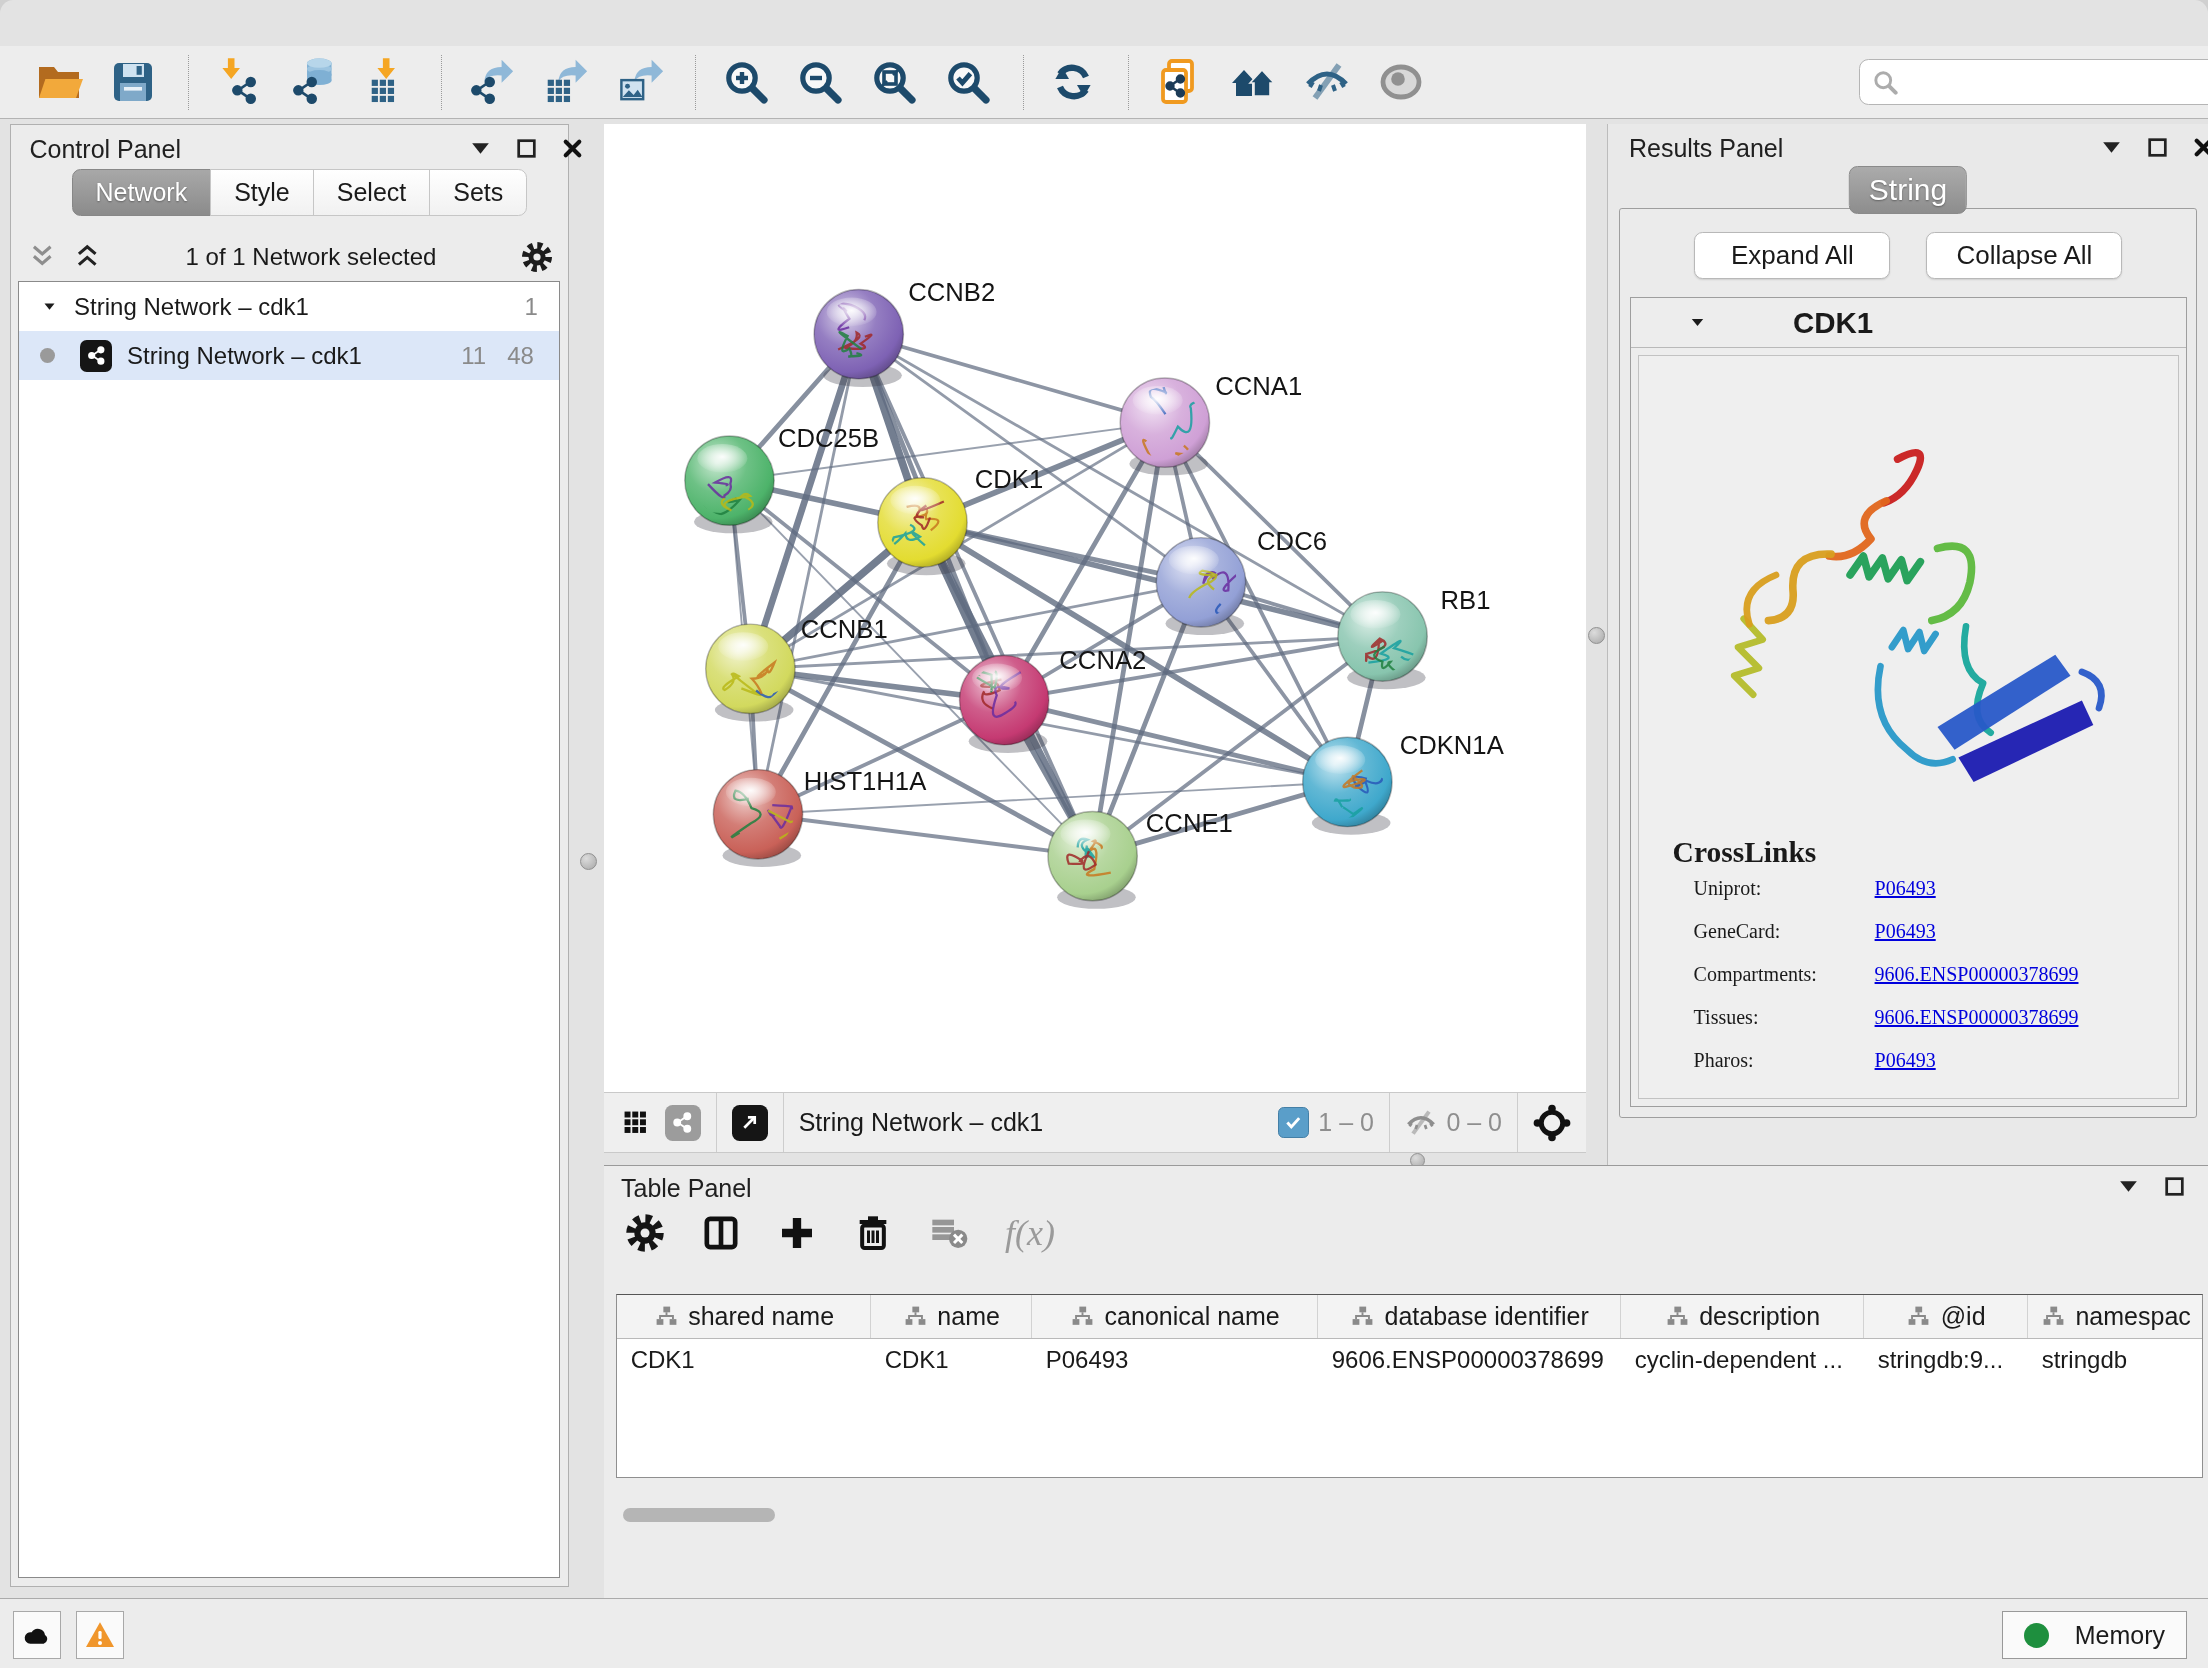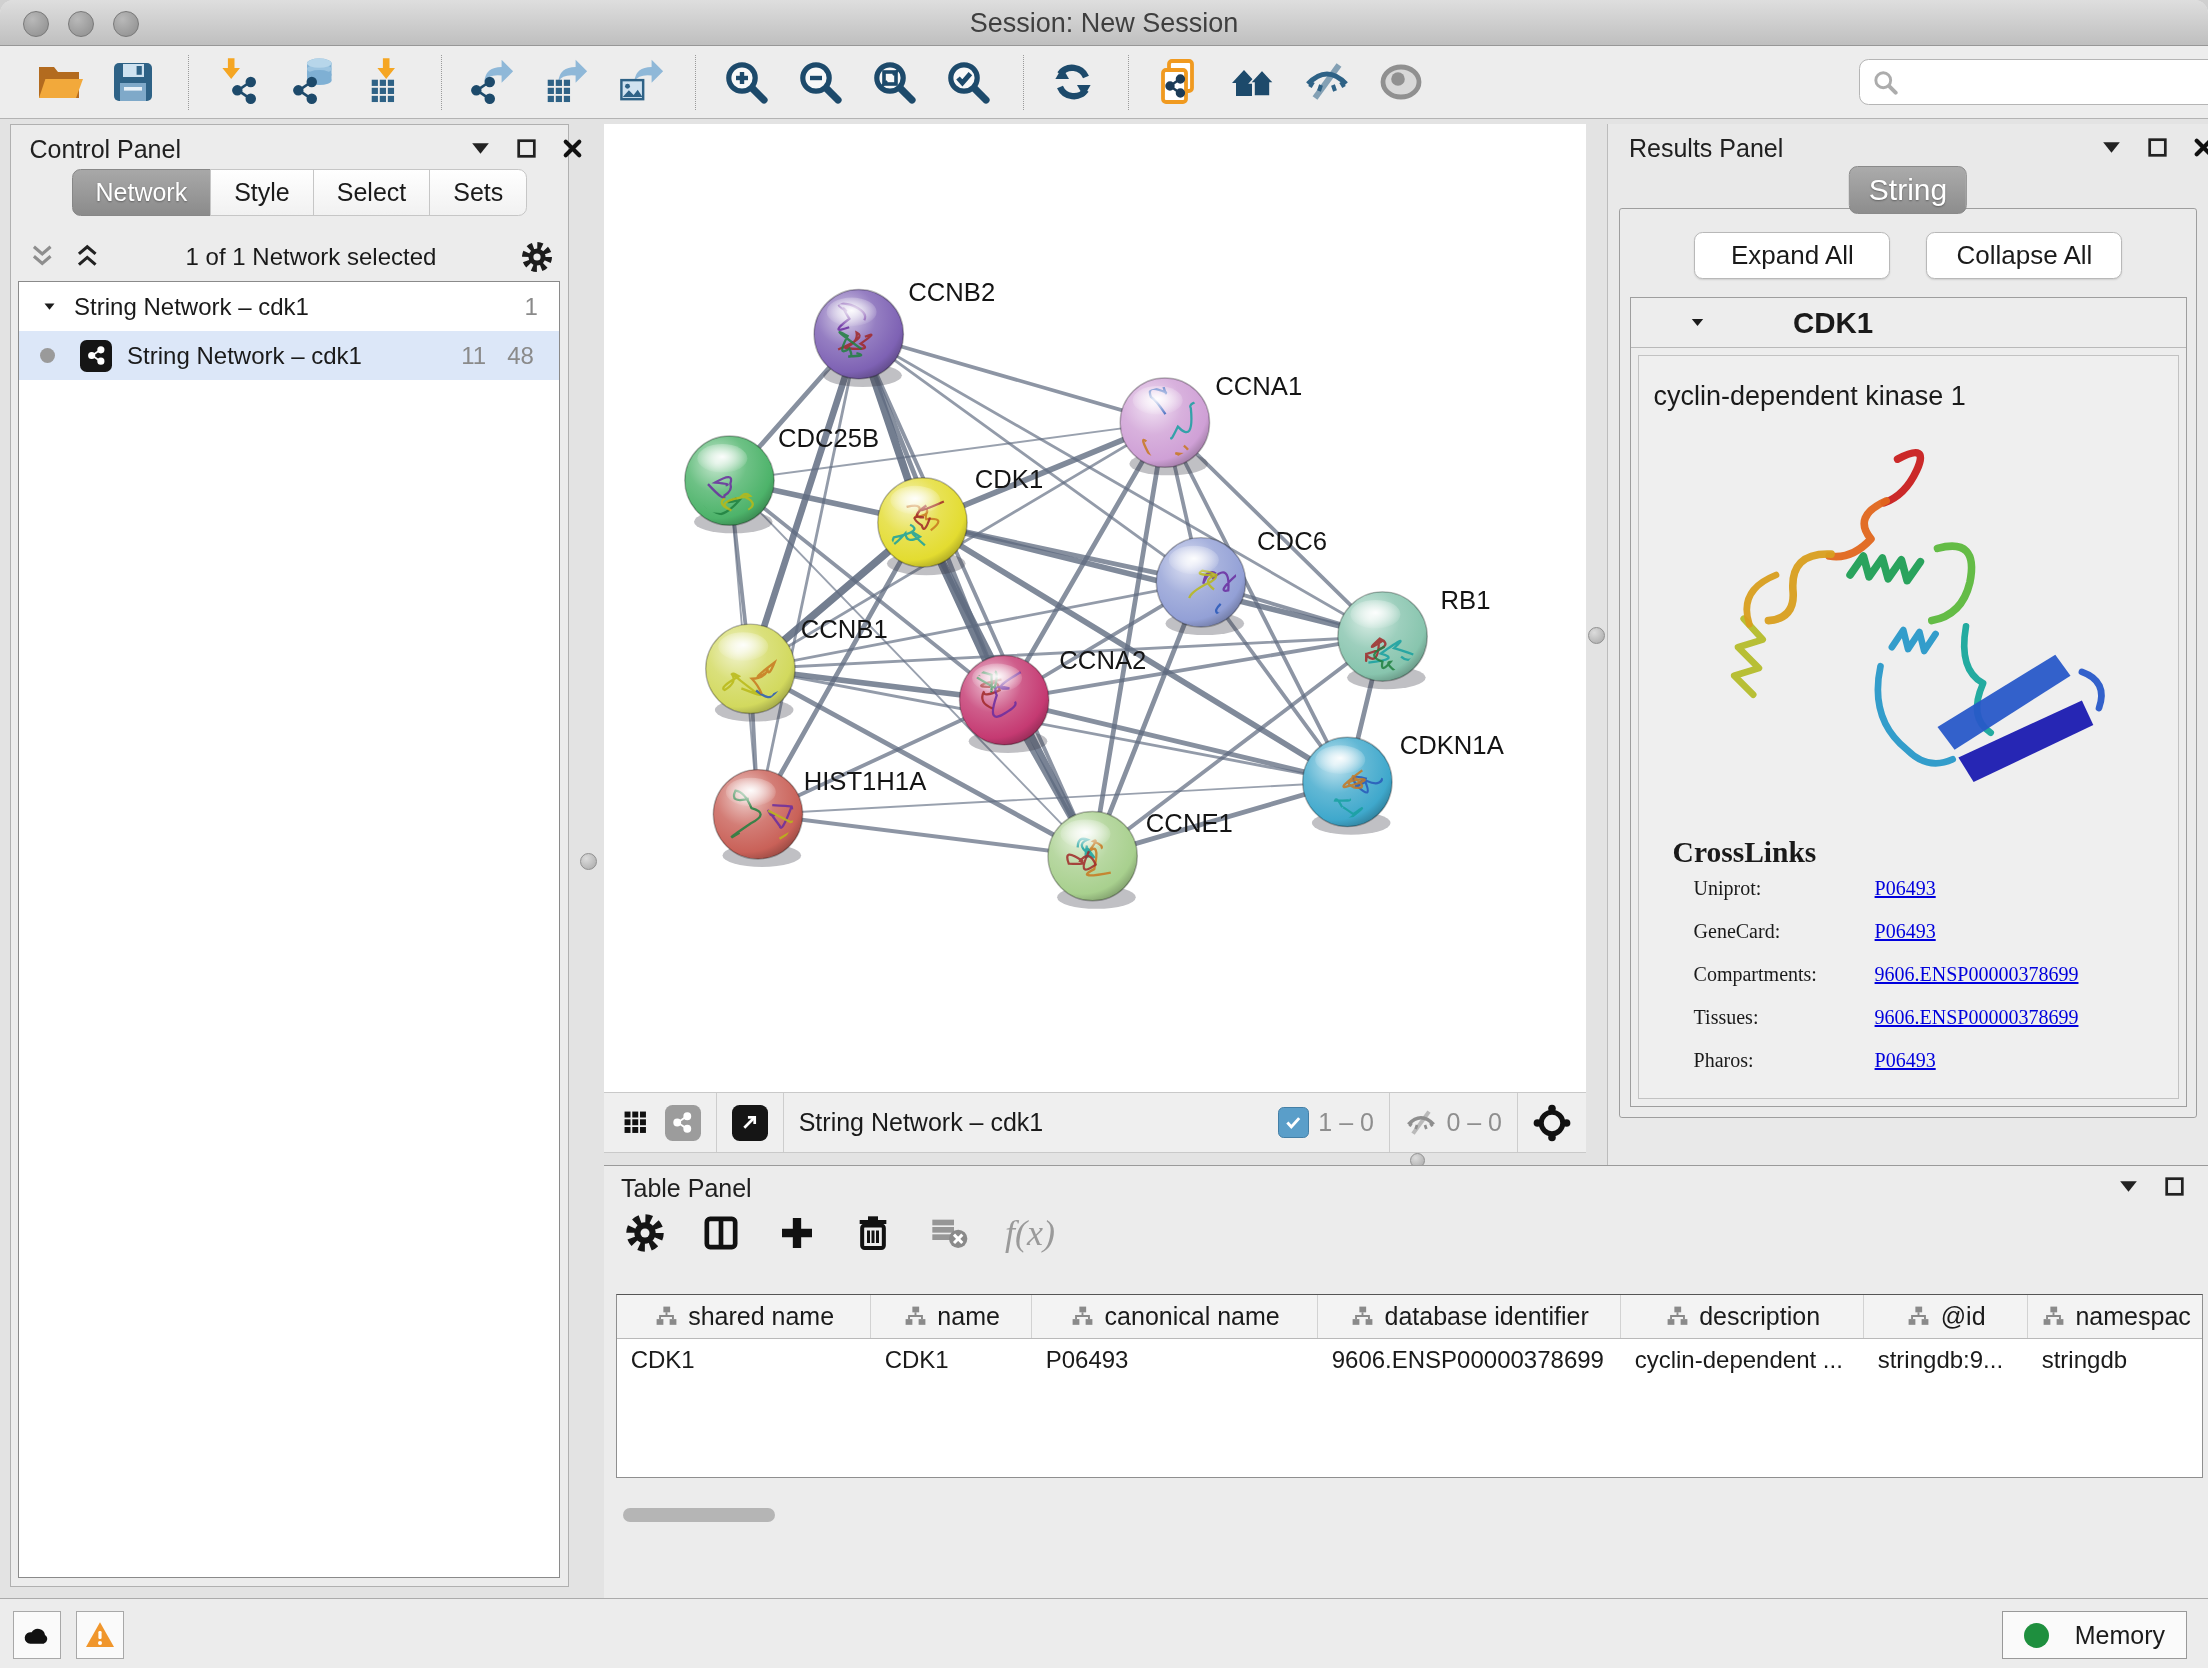--- a/index.html
+++ b/index.html
@@ -324,28 +324,20 @@
     </symbol>
     <symbol id="sym-zoom-sel" viewBox="0 0 24 24">
       <use href="#sym-mag"></use>
         <path d="M7 10 l2.2 2.4 4 -4.6" fill="none" stroke="currentColor" stroke-width="2.4"></path>
     </symbol>
   </defs>
 </svg>
 
 <div id="app">
 
-  <div class="titlebar">
-    <div class="lights">
-      <span class="light"></span>
-      <span class="light"></span>
-      <span class="light"></span>
-    </div>
-    <div class="win-title">Session: New Session</div>
-  </div>
 
   <div class="toolbar">
     <span class="tbtn">
         <svg viewBox="0 0 24 24">
           <use href="#sym-folder"></use>
         </svg>
       </span>
     <span class="tbtn">
         <svg viewBox="0 0 24 24">
           <use href="#sym-floppy"></use>
@@ -839,21 +831,20 @@
         <div class="rp-btn">Collapse All</div>
       </div>
       <div class="rp-inner">
         <div class="rp-ihead">
           <svg viewBox="0 0 24 24" style="color:#1c1c1c">
               <use href="#sym-tri-down"></use>
             </svg>
           <span class="rp-gene">CDK1</span>
         </div>
         <div class="rp-content">
-          <div class="rp-desc">cyclin-dependent kinase 1</div>
           <svg class="rp-structure" id="structure-svg" width="514" height="380" viewBox="0 0 540 400">
               <path d="M258 38 q34 -18 20 12 q-12 26 -34 34" fill="none" stroke="#c81e1e" stroke-width="8" stroke-linecap="round" stroke-linejoin="round" opacity="0.95"></path>
               <path d="M246 82 q-36 16 -16 40 q-20 22 -44 18" fill="none" stroke="#e0661c" stroke-width="8" stroke-linecap="round" stroke-linejoin="round" opacity="0.95"></path>
               <path d="M188 138 q-44 -2 -40 40 q2 28 -26 30" fill="none" stroke="#d89e1e" stroke-width="8" stroke-linecap="round" stroke-linejoin="round" opacity="0.95"></path>
               <path d="M96 206 l20 22 -26 8 22 22 -26 8 20 20" fill="none" stroke="#b4bc2a" stroke-width="7" stroke-linecap="round" stroke-linejoin="round" opacity="0.95"></path>
               <path d="M130 160 q-40 16 -28 52" fill="none" stroke="#d89e1e" stroke-width="7" stroke-linecap="round" stroke-linejoin="round" opacity="0.95"></path>
               <path d="M208 160 l14 -20 6 22 14 -20 6 22 14 -20 6 22 14 -20" fill="none" stroke="#1e9e54" stroke-width="8" stroke-linecap="round" stroke-linejoin="round" opacity="0.95"></path>
               <path d="M300 132 q44 -12 34 36 q-8 34 -40 40" fill="none" stroke="#5cb83c" stroke-width="8" stroke-linecap="round" stroke-linejoin="round" opacity="0.95"></path>
               <path d="M330 214 q-8 46 18 60 q-16 36 8 52" fill="none" stroke="#17a79b" stroke-width="7" stroke-linecap="round" stroke-linejoin="round" opacity="0.95"></path>
               <path d="M252 236 l12 -18 5 20 12 -18 5 20 12 -18" fill="none" stroke="#2898c8" stroke-width="7" stroke-linecap="round" stroke-linejoin="round" opacity="0.95"></path>

